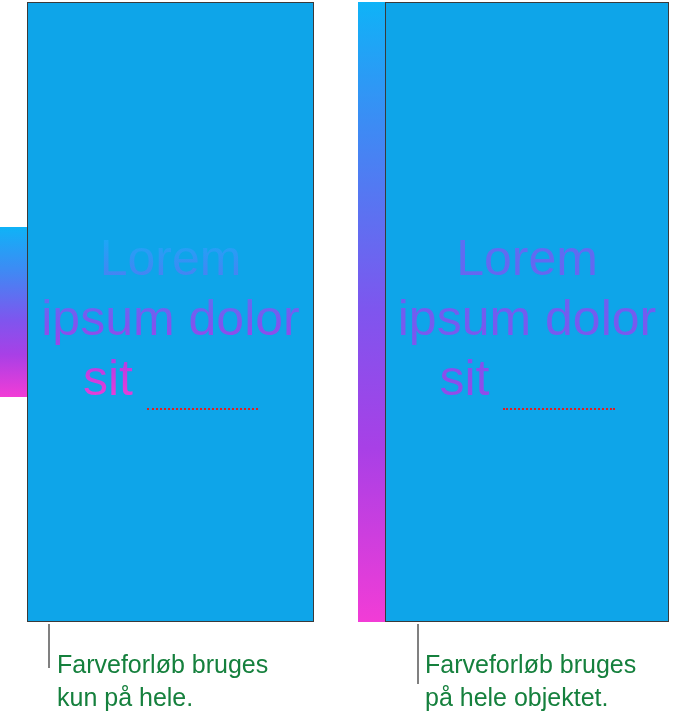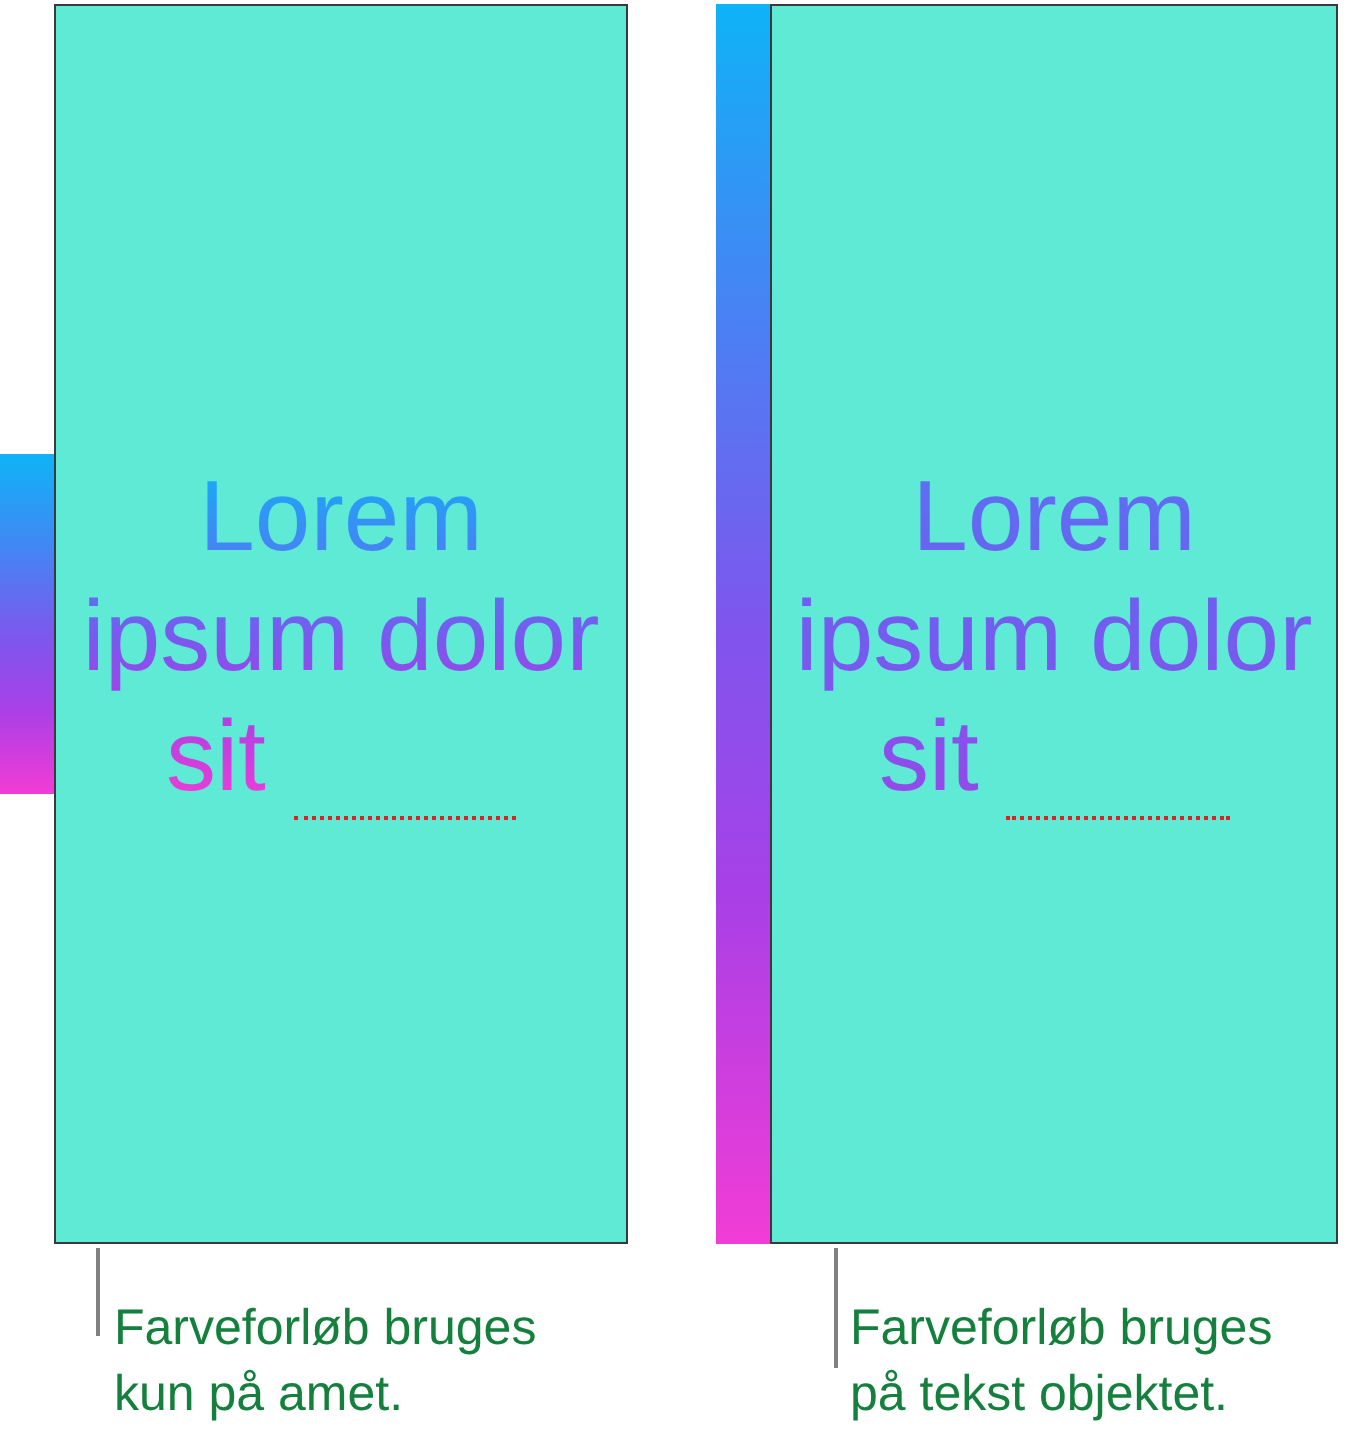--- a/index.html
+++ b/index.html
@@ -1,18 +1,18 @@
 <!DOCTYPE html>
 <html><head>
 <meta charset="utf-8">
 <style>
   html, body { margin:0; padding:0; background:#ffffff; }
   body { width:686px; height:721px; position:relative; overflow:hidden;
          font-family:"Liberation Sans", sans-serif; }
-  .box { position:absolute; background:#5eead4; border:1.5px solid #3a3a3a; box-sizing:border-box; }
+  .box { position:absolute; background:#0ea5e9; border:1.5px solid #3a3a3a; box-sizing:border-box; }
   .bar { position:absolute; }
   .grad-text {
     position:absolute; left:0; right:0; text-align:center;
     font-family:"Liberation Sans", sans-serif; font-size:50px; line-height:60px;
     -webkit-background-clip:text; background-clip:text; color:transparent;
   }
   .grad-text .line { display:block; white-space:nowrap; }
   .spell { position:relative; }
   .spell::after {
     content:""; position:absolute; left:0; right:0; bottom:-4px; height:0;
@@ -32,31 +32,31 @@
   <div class="grad-text" style="top:225px; background-image:linear-gradient(to bottom,#0FB3F7 0px,#3D8BF4 40px,#7F55EE 95px,#A840E6 125px,#F23CD6 175px);">
     <span class="line">Lorem</span>
     <span class="line">ipsum dolor</span>
     <span class="line"><span>sit </span><span class="spell">amet</span></span>
   </div>
 </div>
 
 <div class="callout-line" style="left:48px; top:624px; height:44px;"></div>
 <div class="caption" style="left:57px; top:648px;">
   <div>Farveforløb bruges</div>
-  <div>kun på amet.</div>
+  <div>kun på hele.</div>
 </div>
 
 <div class="bar" style="left:358px; top:2px; width:28px; height:620px;
             background:linear-gradient(to bottom,#0FB3F7 0%,#3D8BF4 20%,#7F55EE 50%,#A840E6 72%,#F23CD6 100%);"></div>
 
 <div class="box" style="left:385px; top:2px; width:284px; height:620px;">
   <div class="grad-text" style="top:225px; background-image:linear-gradient(to bottom,#5A72F2 0px,#6A62F0 60px,#7F55EE 120px,#9848E8 180px);">
     <span class="line">Lorem</span>
     <span class="line">ipsum dolor</span>
     <span class="line"><span>sit </span><span class="spell">amet</span></span>
   </div>
 </div>
 
 <div class="callout-line" style="left:417px; top:624px; height:60px;"></div>
 <div class="caption" style="left:425px; top:648px;">
   <div>Farveforløb bruges</div>
-  <div>på tekst objektet.</div>
+  <div>på hele objektet.</div>
 </div>
 
 </body></html>

